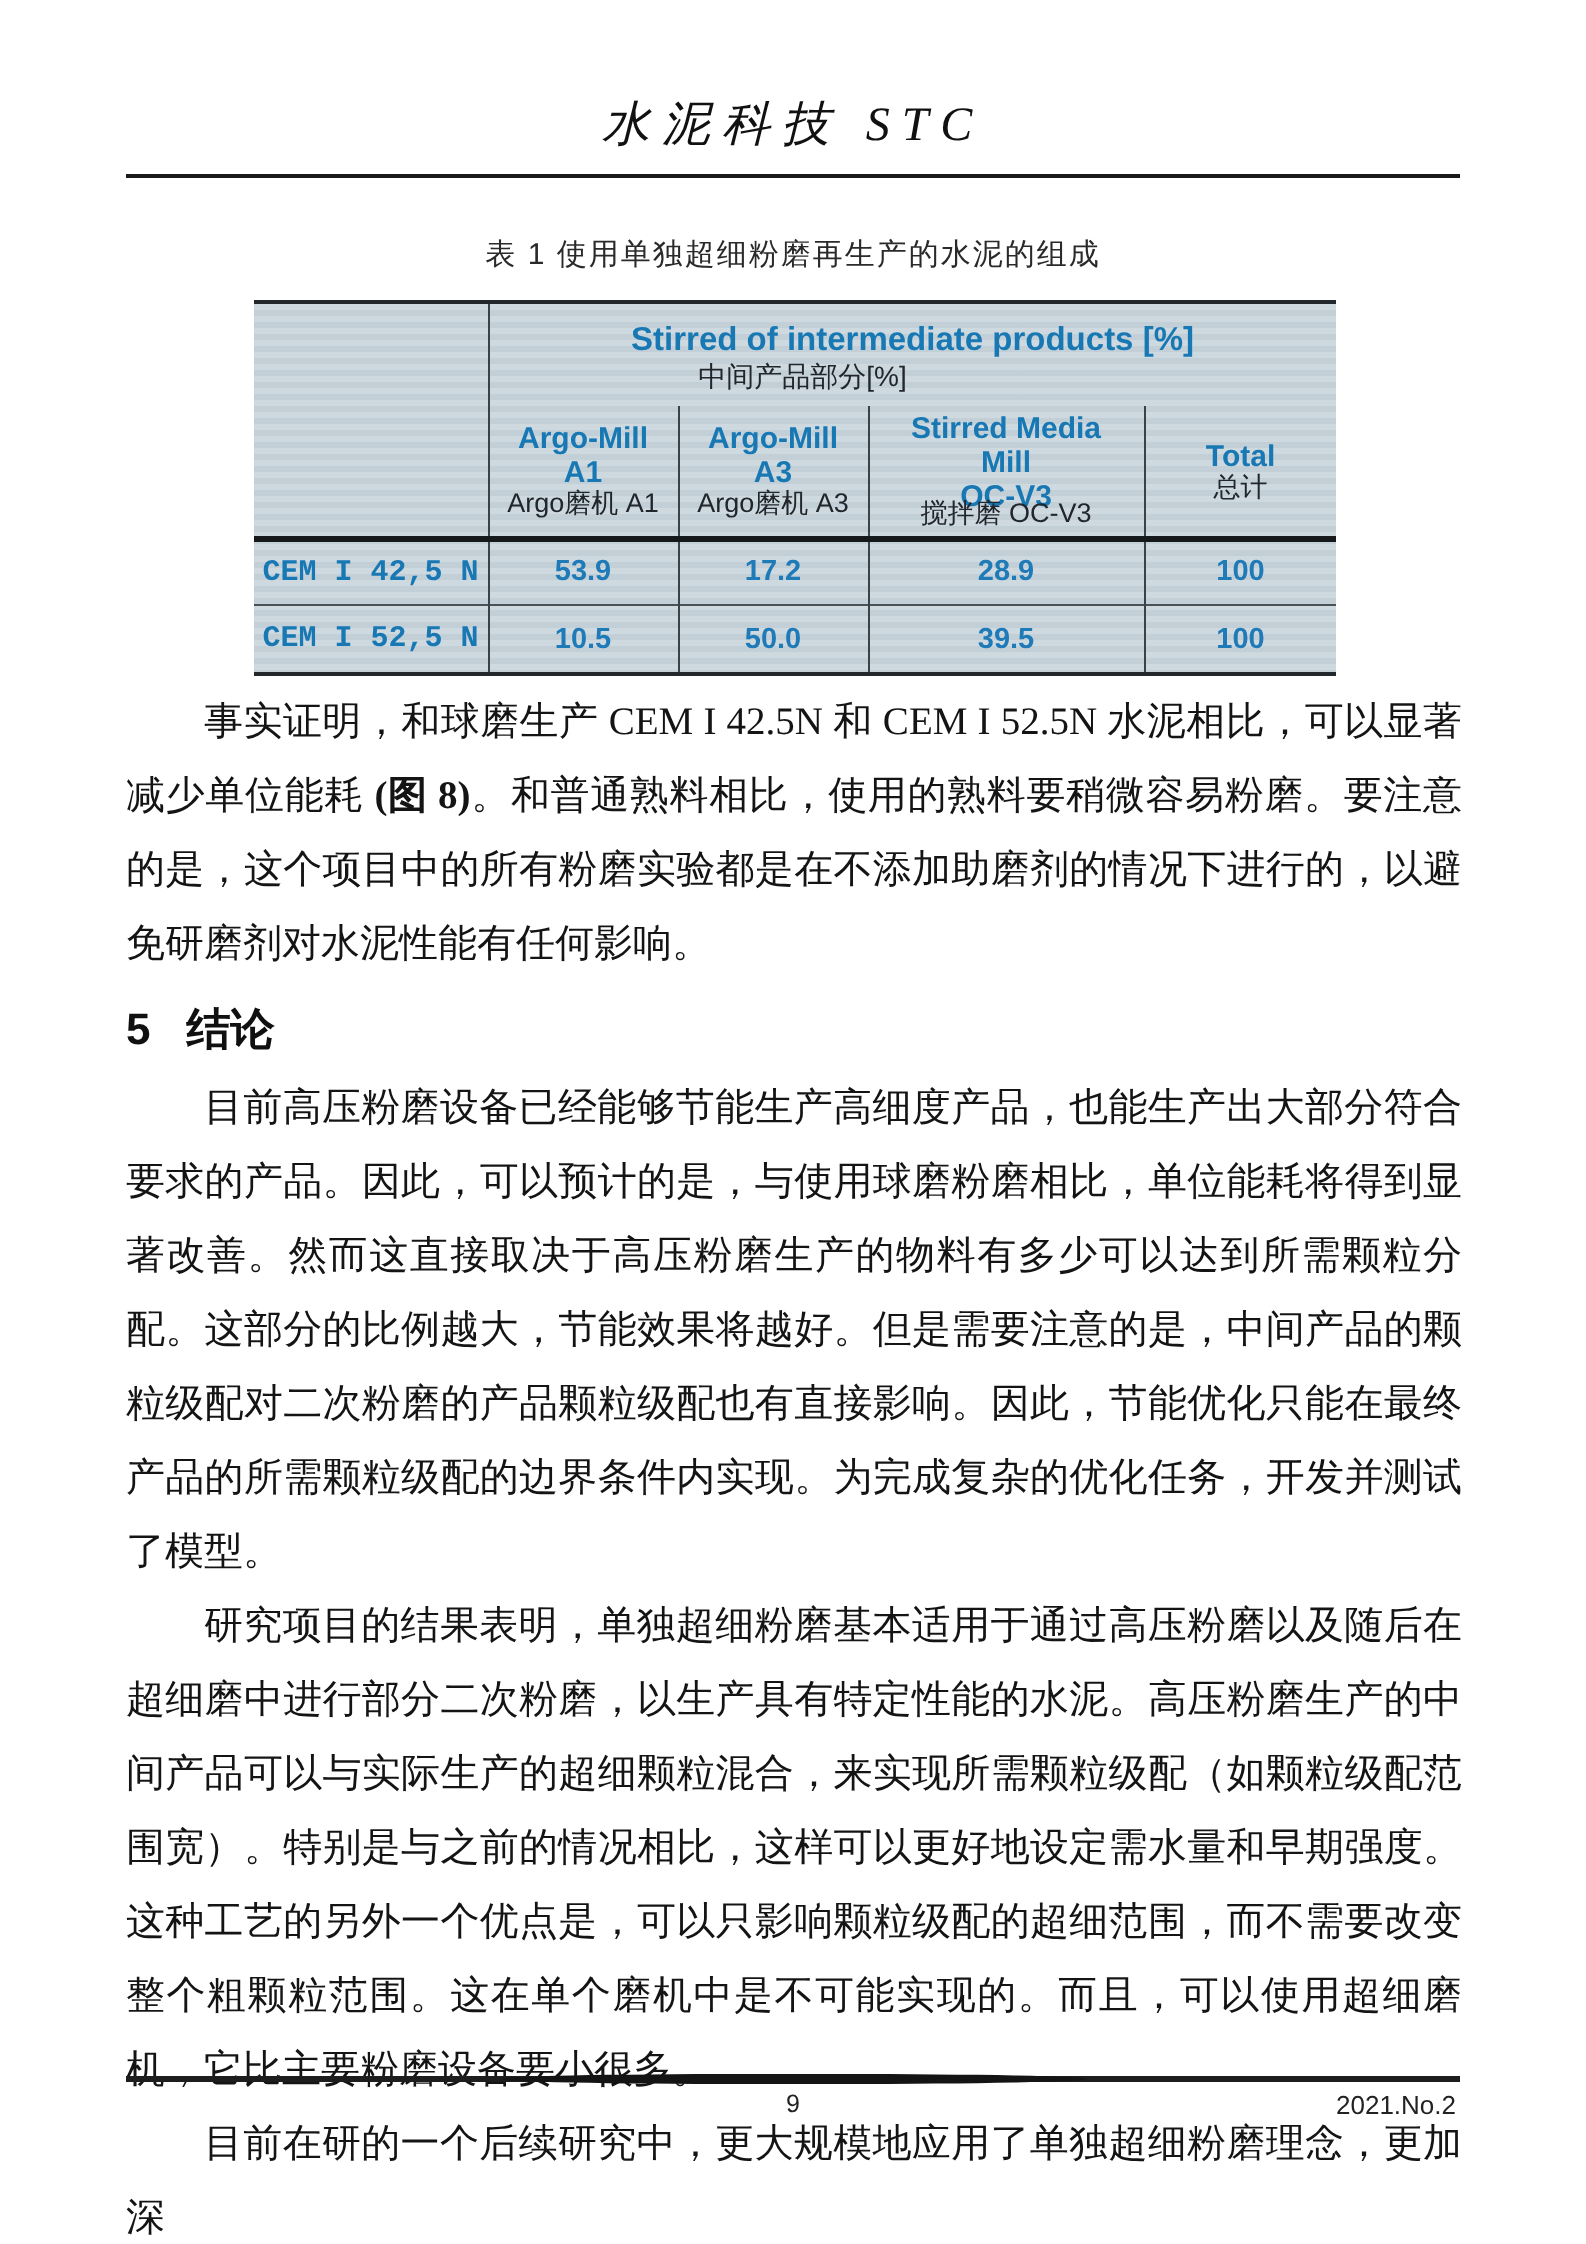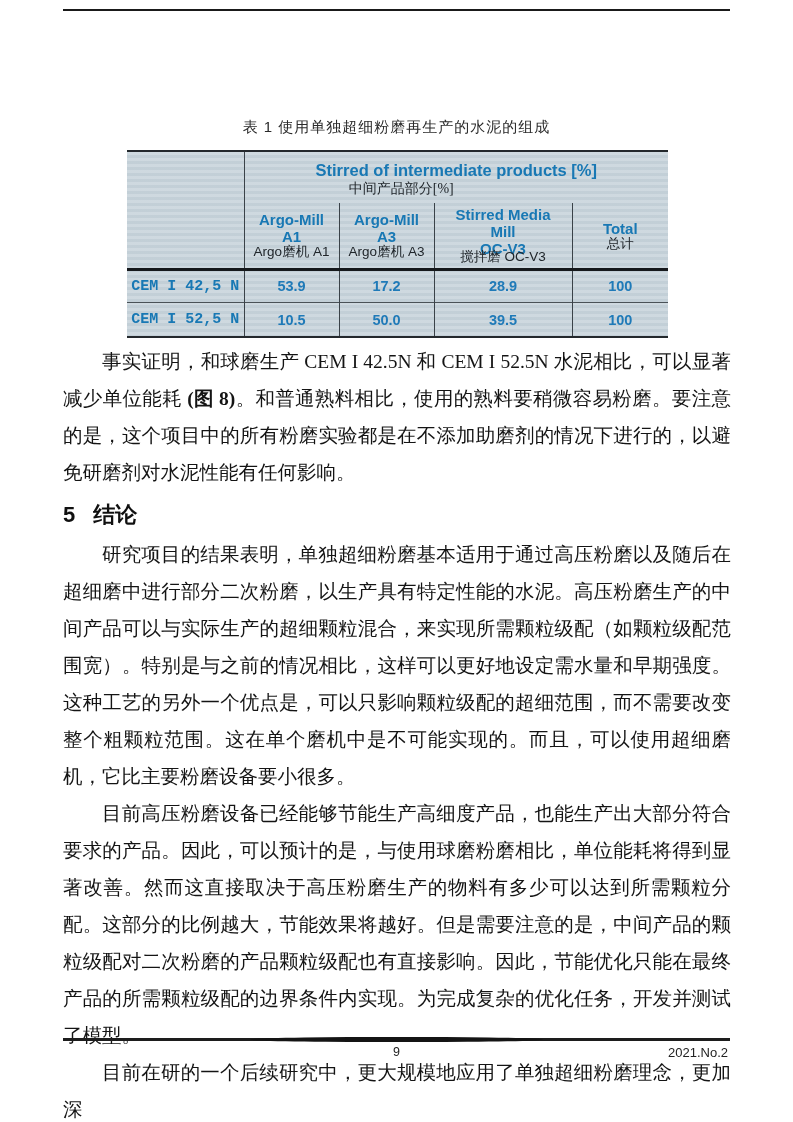--- a/index.html
+++ b/index.html
@@ -61,21 +61,21 @@
   col.c-total  { width: 96px; }
 
   .group-row td { height: 50px; }
   .group-cell { border-left: 1.5px solid #3a4248; text-align: center; }
   .group-en {
     font-family: "Liberation Sans", "DejaVu Sans", sans-serif;
     font-weight: bold; font-size: 16.5px; color: #1878b4;
     padding-top: 5px;
   }
   .group-zh {
-    font-family: Liberation Serif, serif;
+    font-family: Liberation Sans, sans-serif;
     font-size: 14px; color: #20262b;
     transform: translateX(-55px);
   }
   .colhead-row td { height: 66px; text-align: center; }
   .colhead-row td + td { border-left: 1.5px solid #3a4248; }
   .head-en {
     font-family: "Liberation Sans", "DejaVu Sans", sans-serif;
     font-weight: bold; font-size: 15px; line-height: 17px;
     color: #1878b4; white-space: pre-line;
   }
@@ -131,20 +131,21 @@
   }
   .page-number { position: absolute; left: 0; right: 0; text-align: center; }
   .issue-number { position: absolute; right: 2px; font-size: 13px; }
 </style>
 </head>
 <body>
 
 <div class="page">
 
   <div class="header">
+    <div class="header-title">水泥科技 STC</div>
     <div class="header-rule"></div>
   </div>
 
   <div class="table-caption">表 1 使用单独超细粉磨再生产的水泥的组成</div>
 
   <div class="table-wrap">
     <table class="scan">
       <colgroup>
         <col class="c-label">
           <col class="c-a1">
@@ -199,22 +200,22 @@
       </tr>
     </tbody>
       </table>
   </div>
 
   <div class="body-text">
     <p class="para"><span>事实证明，和球磨生产 CEM I 42.5N 和 CEM I 52.5N 水泥相比，可以显著减少单位能耗 </span><span class="bold">(图 8)</span><span>。和普通熟料相比，使用的熟料要稍微容易粉磨。要注意的是，这个项目中的所有粉磨实验都是在不添加助磨剂的情况下进行的，以避免研磨剂对水泥性能有任何影响。</span></p>
 
     <h2 class="section-heading"><span class="h-num">5</span><span>结论</span></h2>
 
+    <p class="para">目前高压粉磨设备已经能够节能生产高细度产品，也能生产出大部分符合要求的产品。因此，可以预计的是，与使用球磨粉磨相比，单位能耗将得到显著改善。然而这直接取决于高压粉磨生产的物料有多少可以达到所需颗粒分配。这部分的比例越大，节能效果将越好。但是需要注意的是，中间产品的颗粒级配对二次粉磨的产品颗粒级配也有直接影响。因此，节能优化只能在最终产品的所需颗粒级配的边界条件内实现。为完成复杂的优化任务，开发并测试了模型。</p>
     <p class="para">研究项目的结果表明，单独超细粉磨基本适用于通过高压粉磨以及随后在超细磨中进行部分二次粉磨，以生产具有特定性能的水泥。高压粉磨生产的中间产品可以与实际生产的超细颗粒混合，来实现所需颗粒级配（如颗粒级配范围宽）。特别是与之前的情况相比，这样可以更好地设定需水量和早期强度。这种工艺的另外一个优点是，可以只影响颗粒级配的超细范围，而不需要改变整个粗颗粒范围。这在单个磨机中是不可能实现的。而且，可以使用超细磨机，它比主要粉磨设备要小很多。</p>
-    <p class="para">目前高压粉磨设备已经能够节能生产高细度产品，也能生产出大部分符合要求的产品。因此，可以预计的是，与使用球磨粉磨相比，单位能耗将得到显著改善。然而这直接取决于高压粉磨生产的物料有多少可以达到所需颗粒分配。这部分的比例越大，节能效果将越好。但是需要注意的是，中间产品的颗粒级配对二次粉磨的产品颗粒级配也有直接影响。因此，节能优化只能在最终产品的所需颗粒级配的边界条件内实现。为完成复杂的优化任务，开发并测试了模型。</p>
     <p class="para">目前在研的一个后续研究中，更大规模地应用了单独超细粉磨理念，更加深</p>
   </div>
 
   <div class="footer">
     <div class="footer-rule"></div>
     <div class="footer-meta">
       <span class="page-number">9</span>
       <span class="issue-number">2021.No.2</span>
     </div>
   </div>

